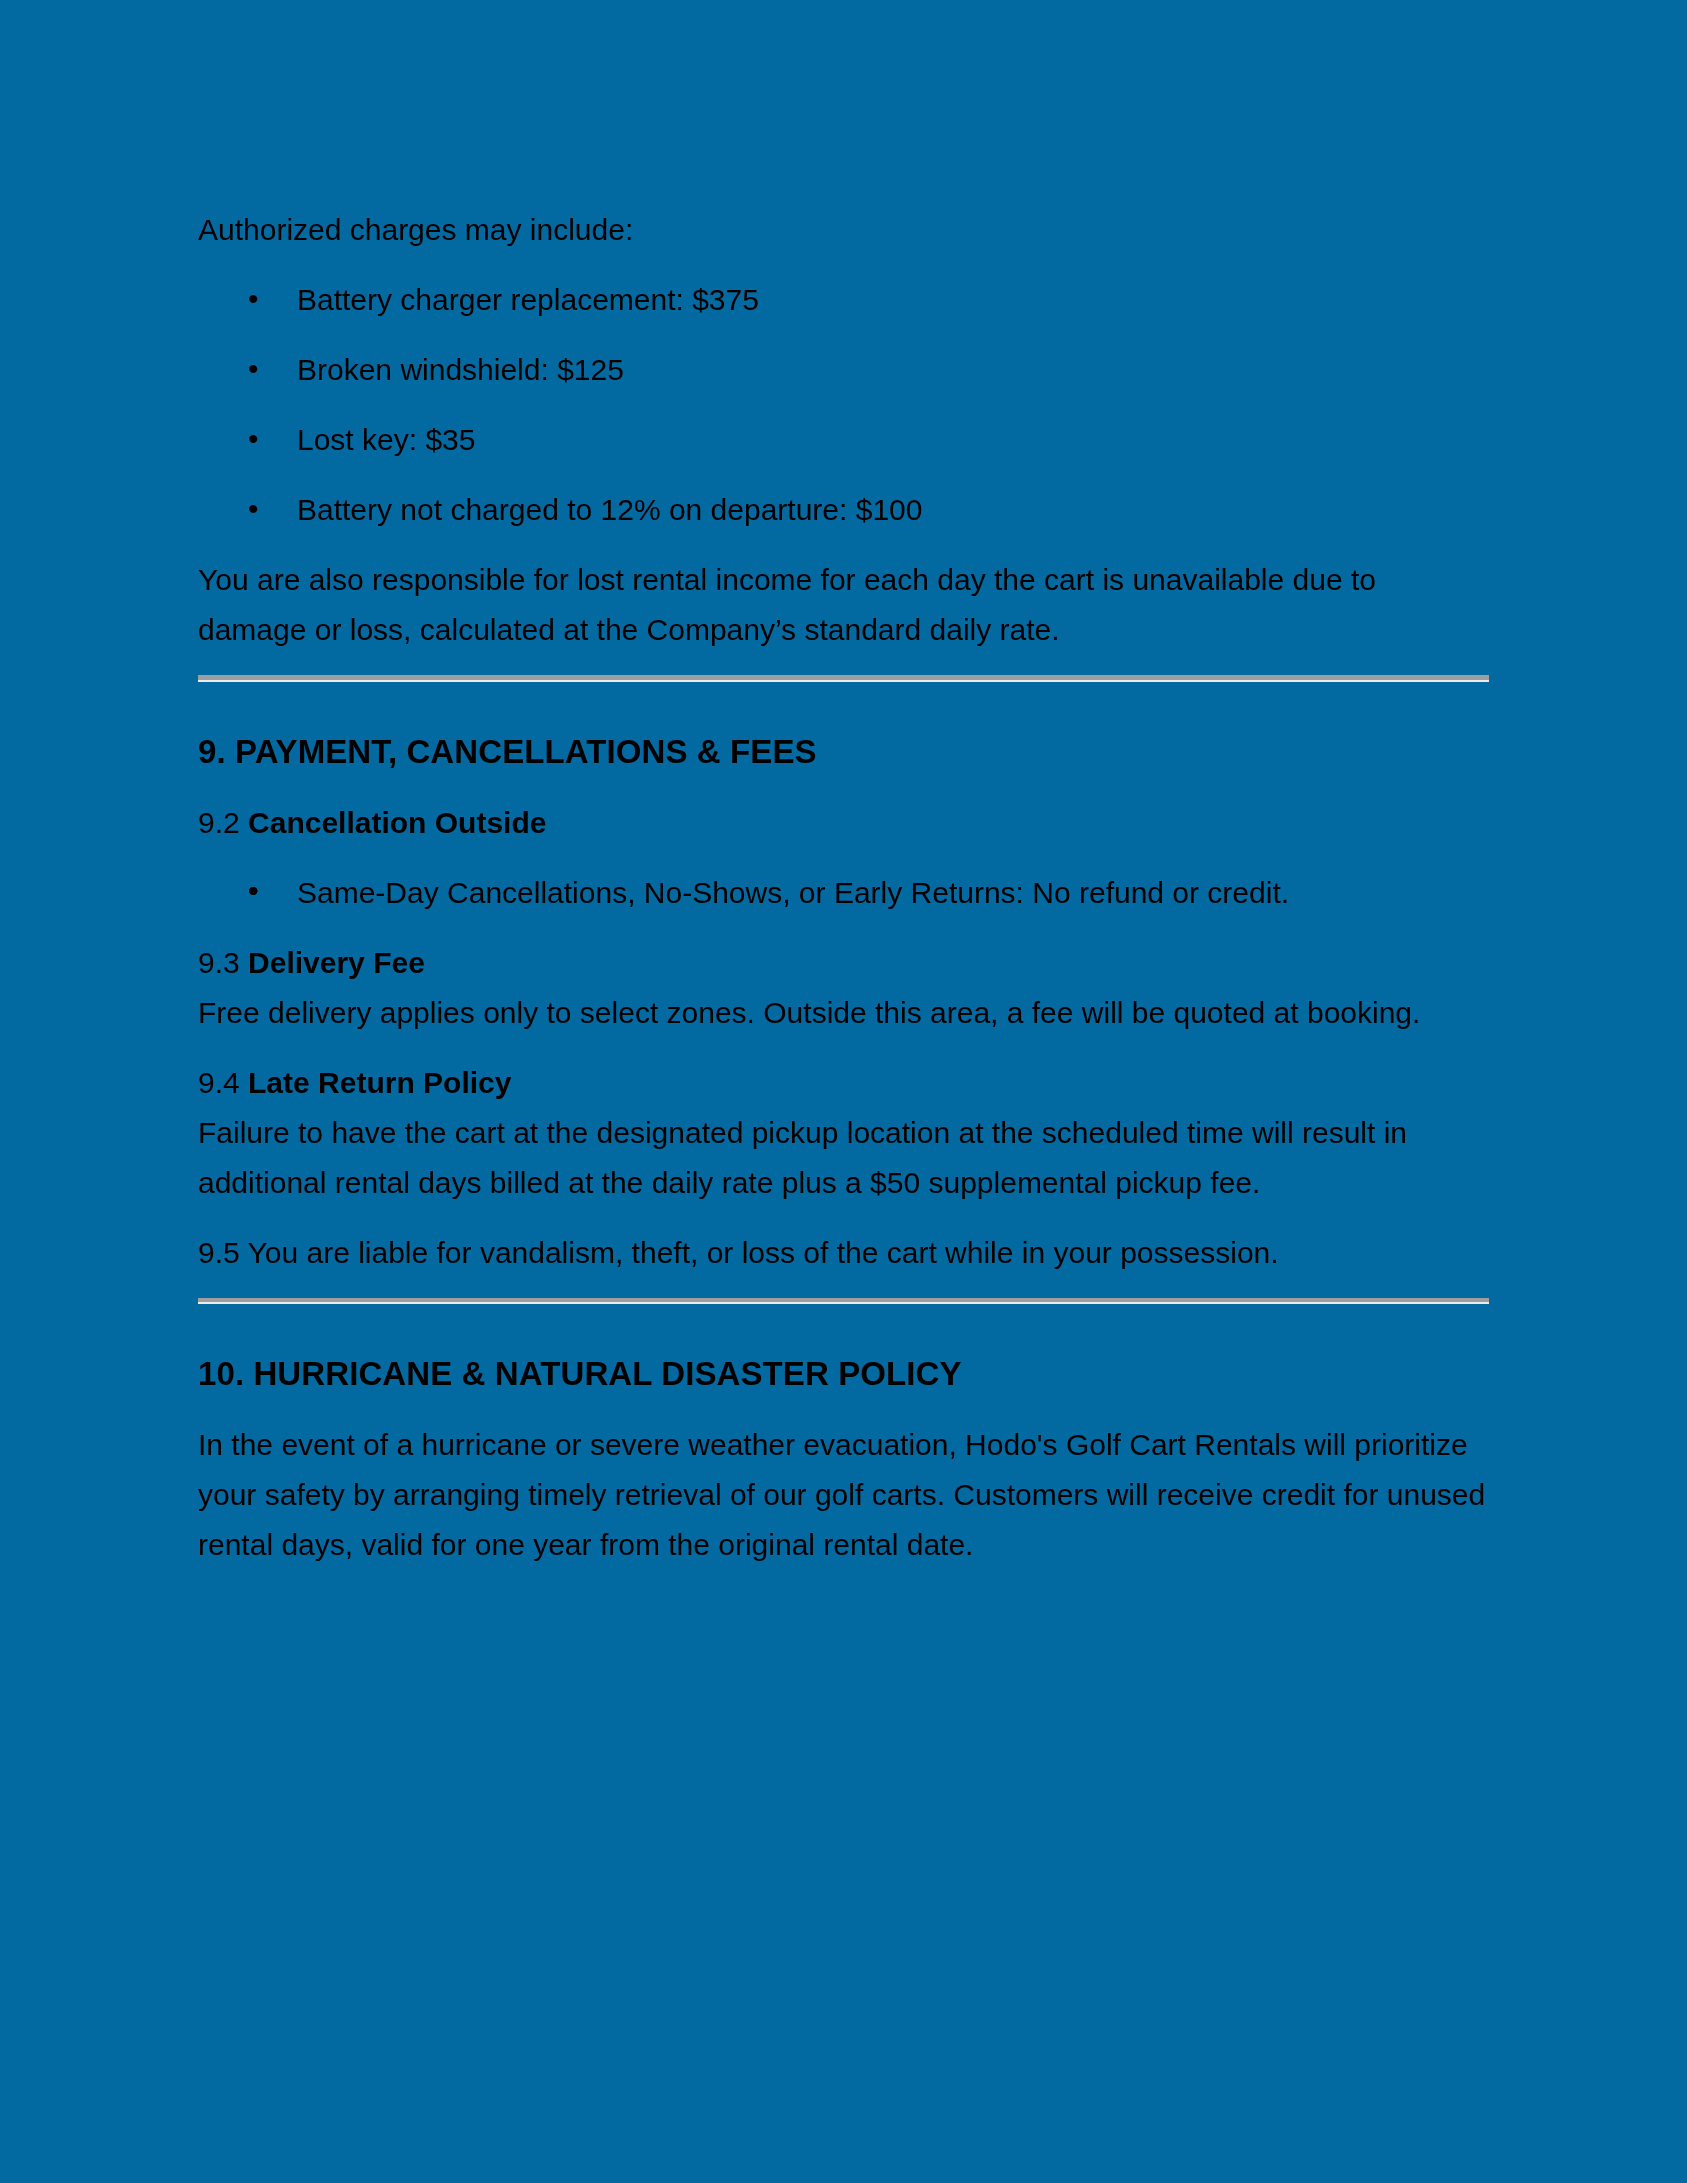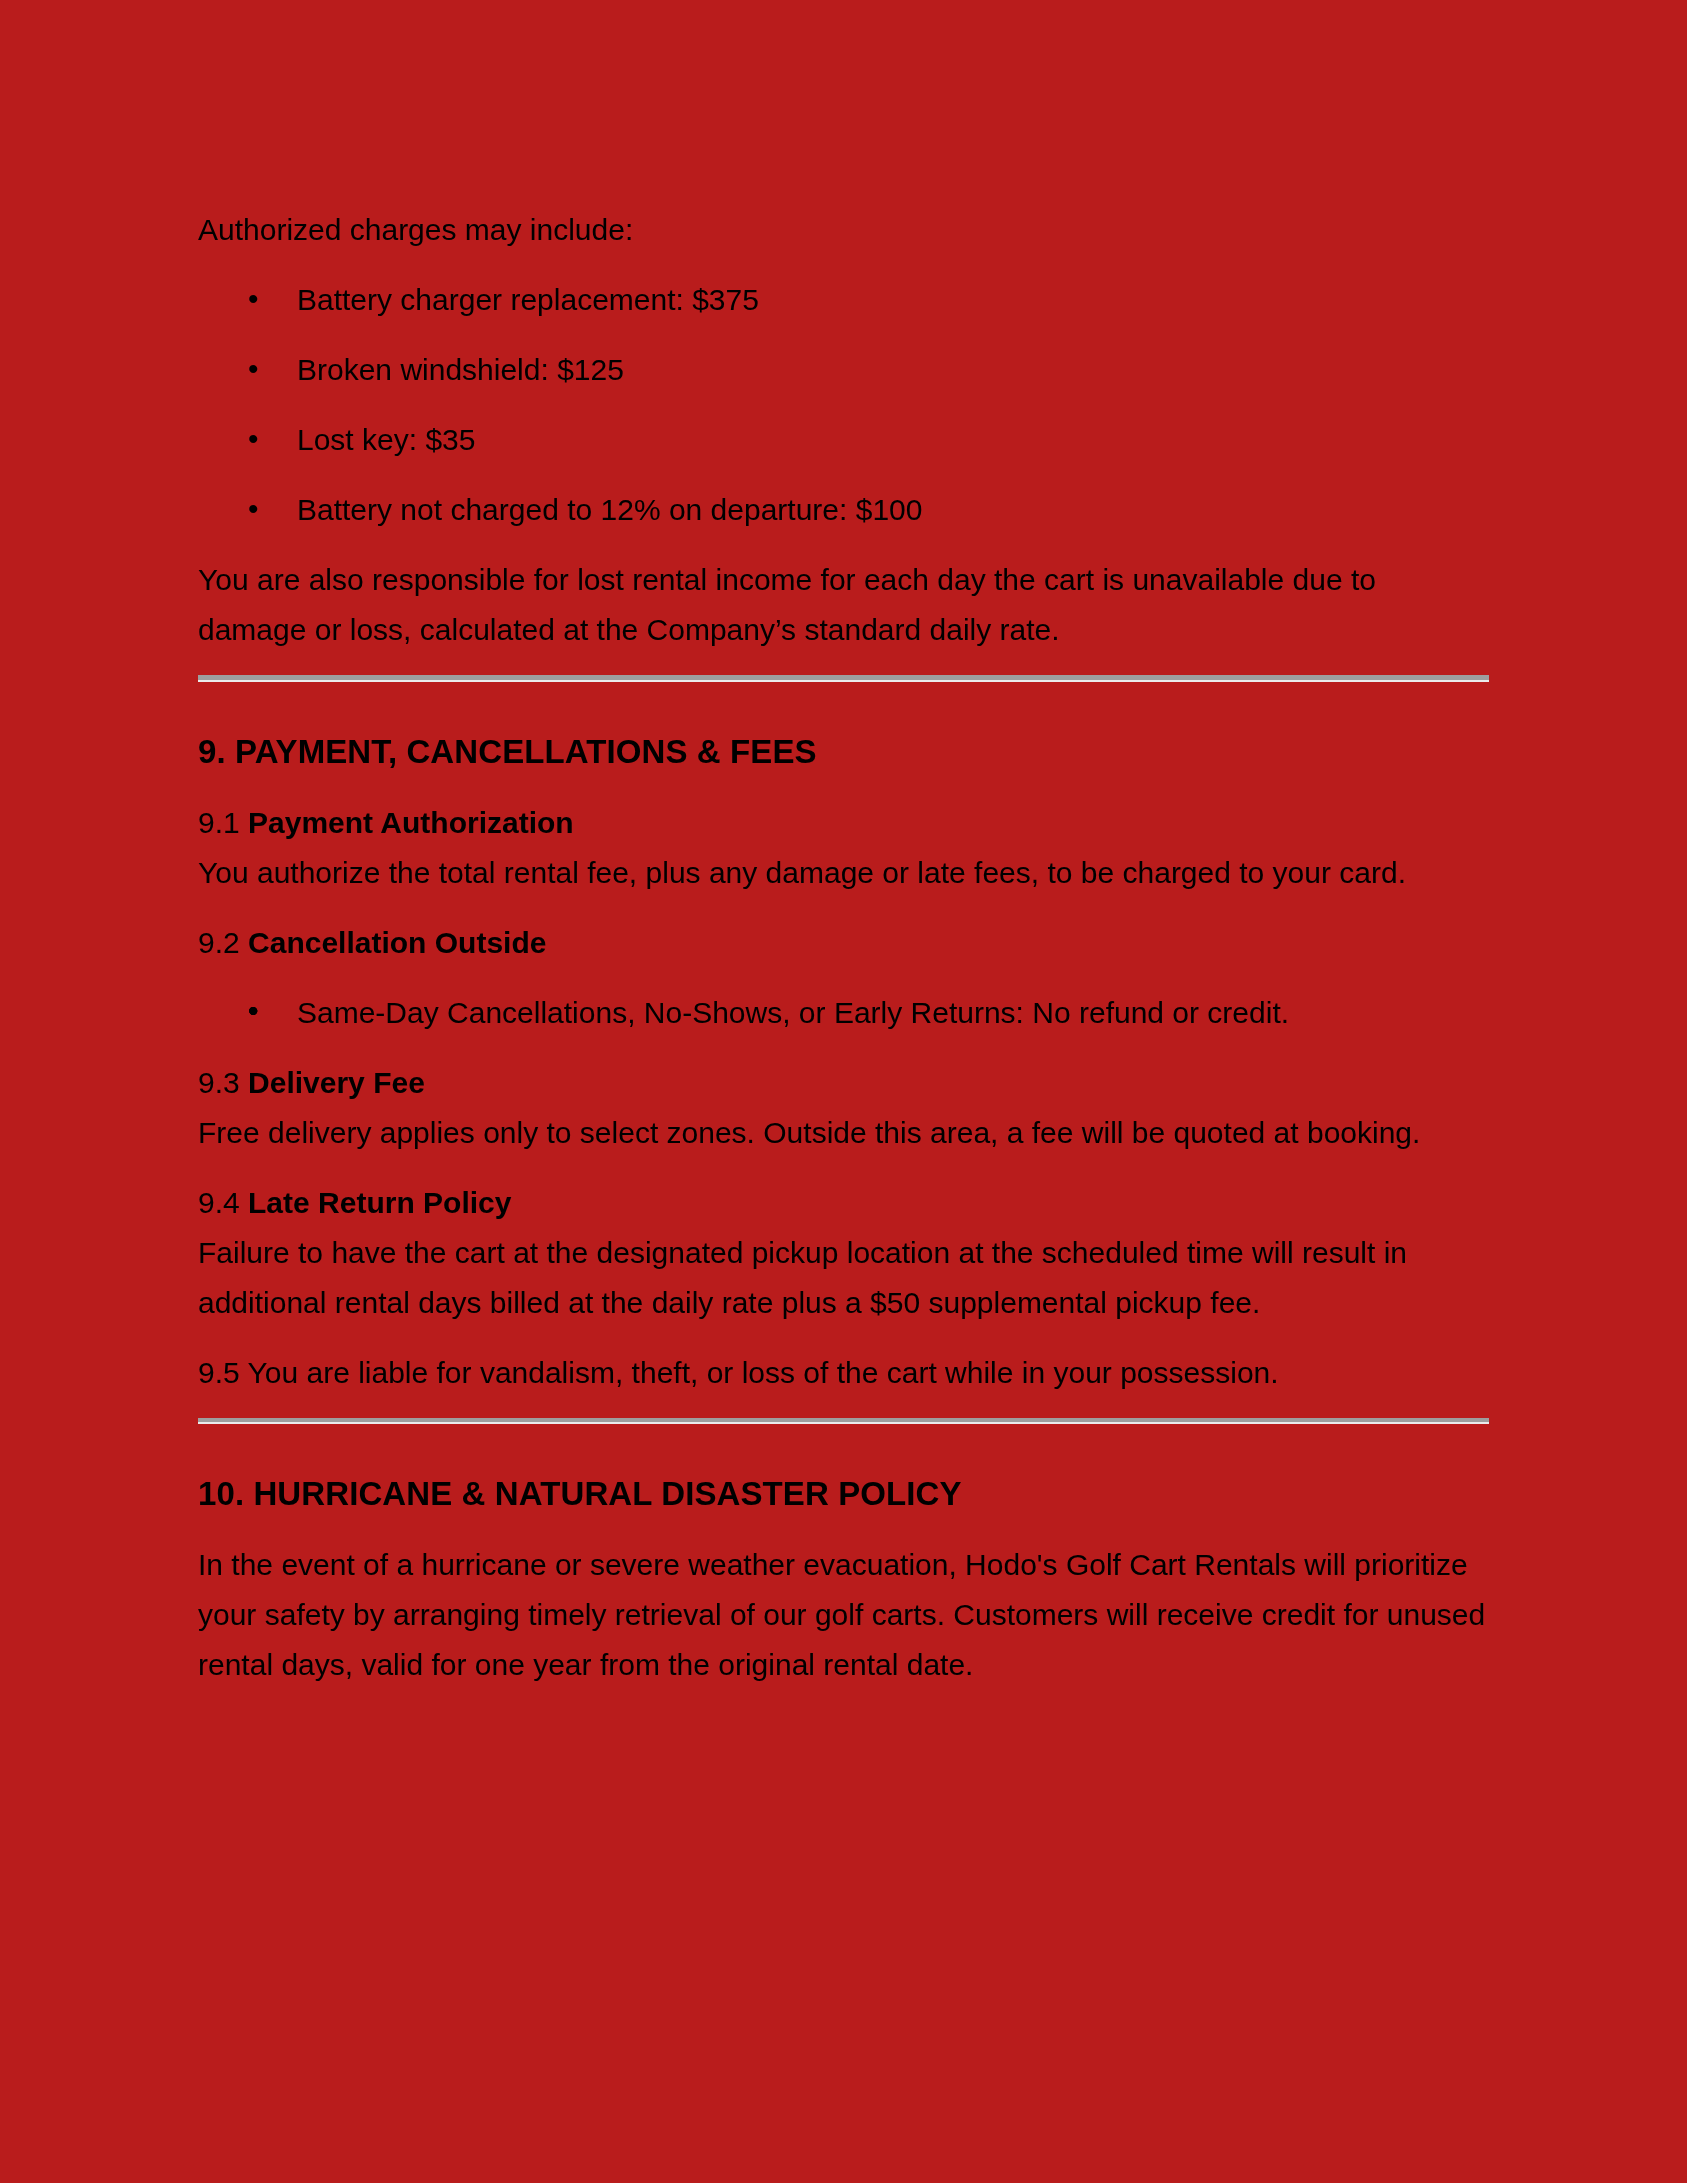--- a/index.html
+++ b/index.html
@@ -5,21 +5,21 @@
   html, body {
     margin: 0;
     padding: 0;
     background: #ffffff;
   }
   .page {
     position: relative;
     box-sizing: border-box;
     width: 1687px;
     height: 2183px;
-    background: #b91c1c;
+    background: #0369a1;
     color: #000000;
     font-family: "Liberation Sans", "DejaVu Sans", sans-serif;
     font-size: 30px;
     line-height: 50px;
     padding: 205px 198px 66px 198px;
     overflow: hidden;
   }
   .para {
     margin: 0 0 20px 0;
   }
@@ -81,24 +81,20 @@
       <span>Battery not charged to 12% on departure: $100</span>
     </li>
   </ul>
 
   <p class="para">You are also responsible for lost rental income for each day the cart is unavailable due to damage or loss, calculated at the Company’s standard daily rate.</p>
 
   <hr class="rule">
 
   <h2 class="section-heading">9. PAYMENT, CANCELLATIONS &amp; FEES</h2>
 
-  <p class="para">
-    <span>9.1 </span><span class="b">Payment Authorization</span><br>
-    <span>You authorize the total rental fee, plus any damage or late fees, to be charged to your card.</span>
-  </p>
 
   <p class="para">
     <span>9.2 </span><span class="b">Cancellation Outside</span>
   </p>
 
   <ul class="bullet-list">
     <li>
       <span class="dot">•</span>
     </li>
     <li>

